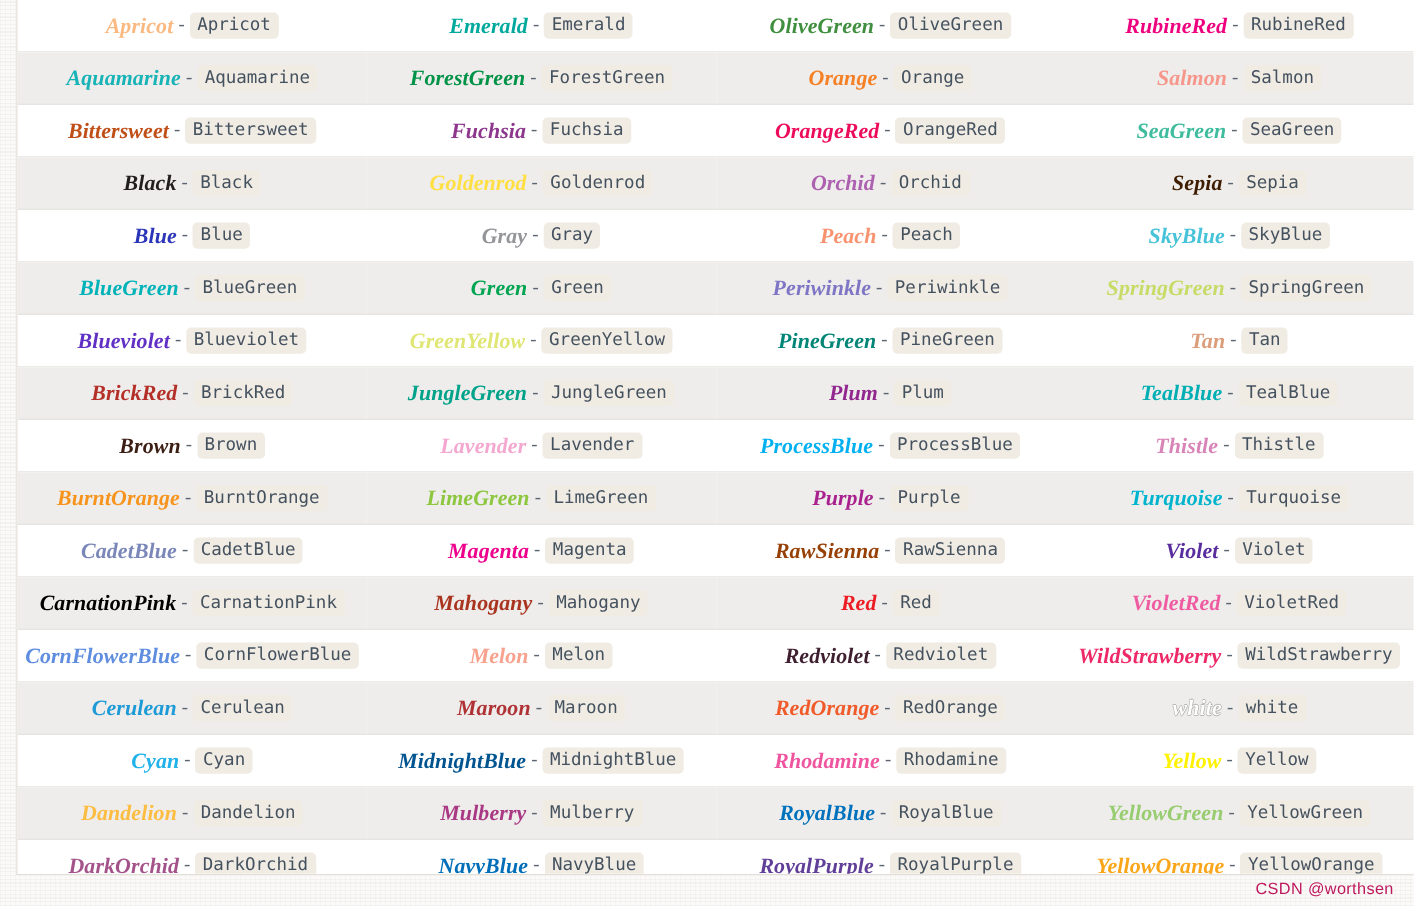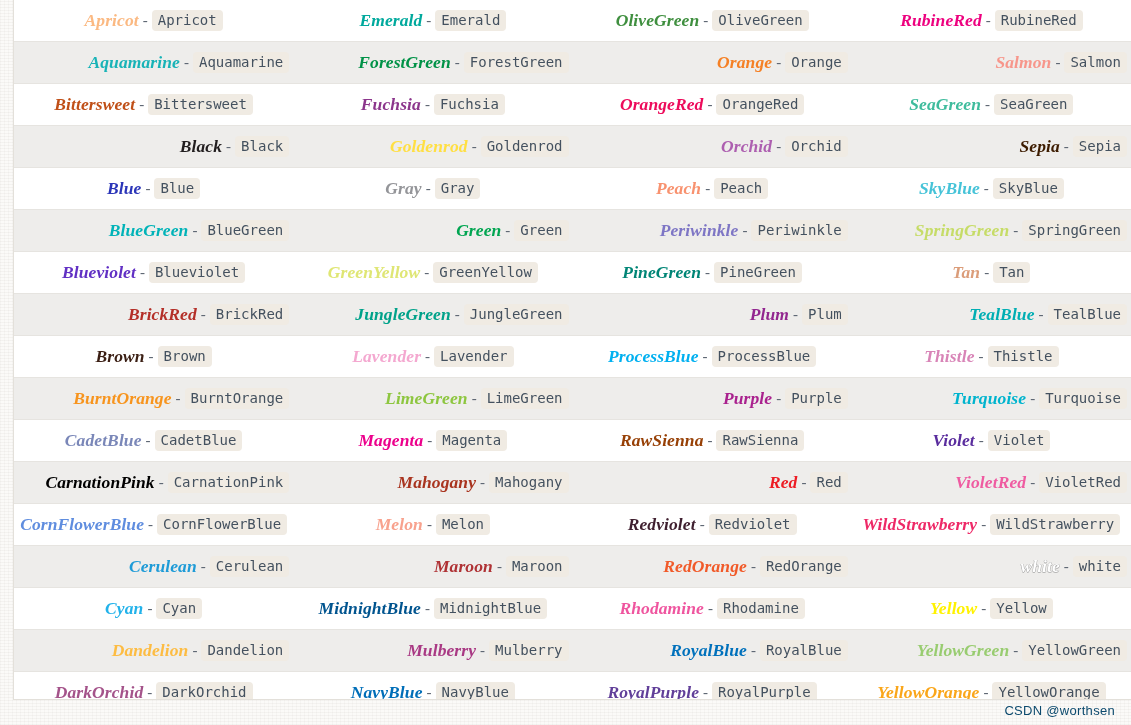--- a/index.html
+++ b/index.html
@@ -47,21 +47,21 @@
   table.color-table td {
     height: 41px;
     padding: 0 4px;
     text-align: center;
     vertical-align: middle;
     border-bottom: 1px solid #e6e4e0;
     white-space: nowrap;
     overflow: hidden;
   }
   tr.row-odd  td { background: #ffffff; text-decoration: underline; }
-  tr.row-even td { background: #eeedeb; text-align: right; }
+  tr.row-even td { background: #eeedeb; }
 
   .cell-inner {
     display: inline-flex;
     align-items: center;
     justify-content: center;
     gap: 0;
     line-height: 1;
   }
 
   .cname {
@@ -97,21 +97,21 @@
     padding: 3px 6px 4px 6px;
     line-height: 1.05;
   }
 
   #watermark {
     position: absolute;
     right: 16px;
     bottom: 7px;
     font-family: "Liberation Sans", sans-serif;
     font-size: 13px;
-    color: #0c4a6e;
+    color: #be185d;
     letter-spacing: 0.3px;
     user-select: none;
   }
 </style>
 </head>
 <body>
 
 <div id="page-bg"></div>
 
 <div id="table-wrap">

